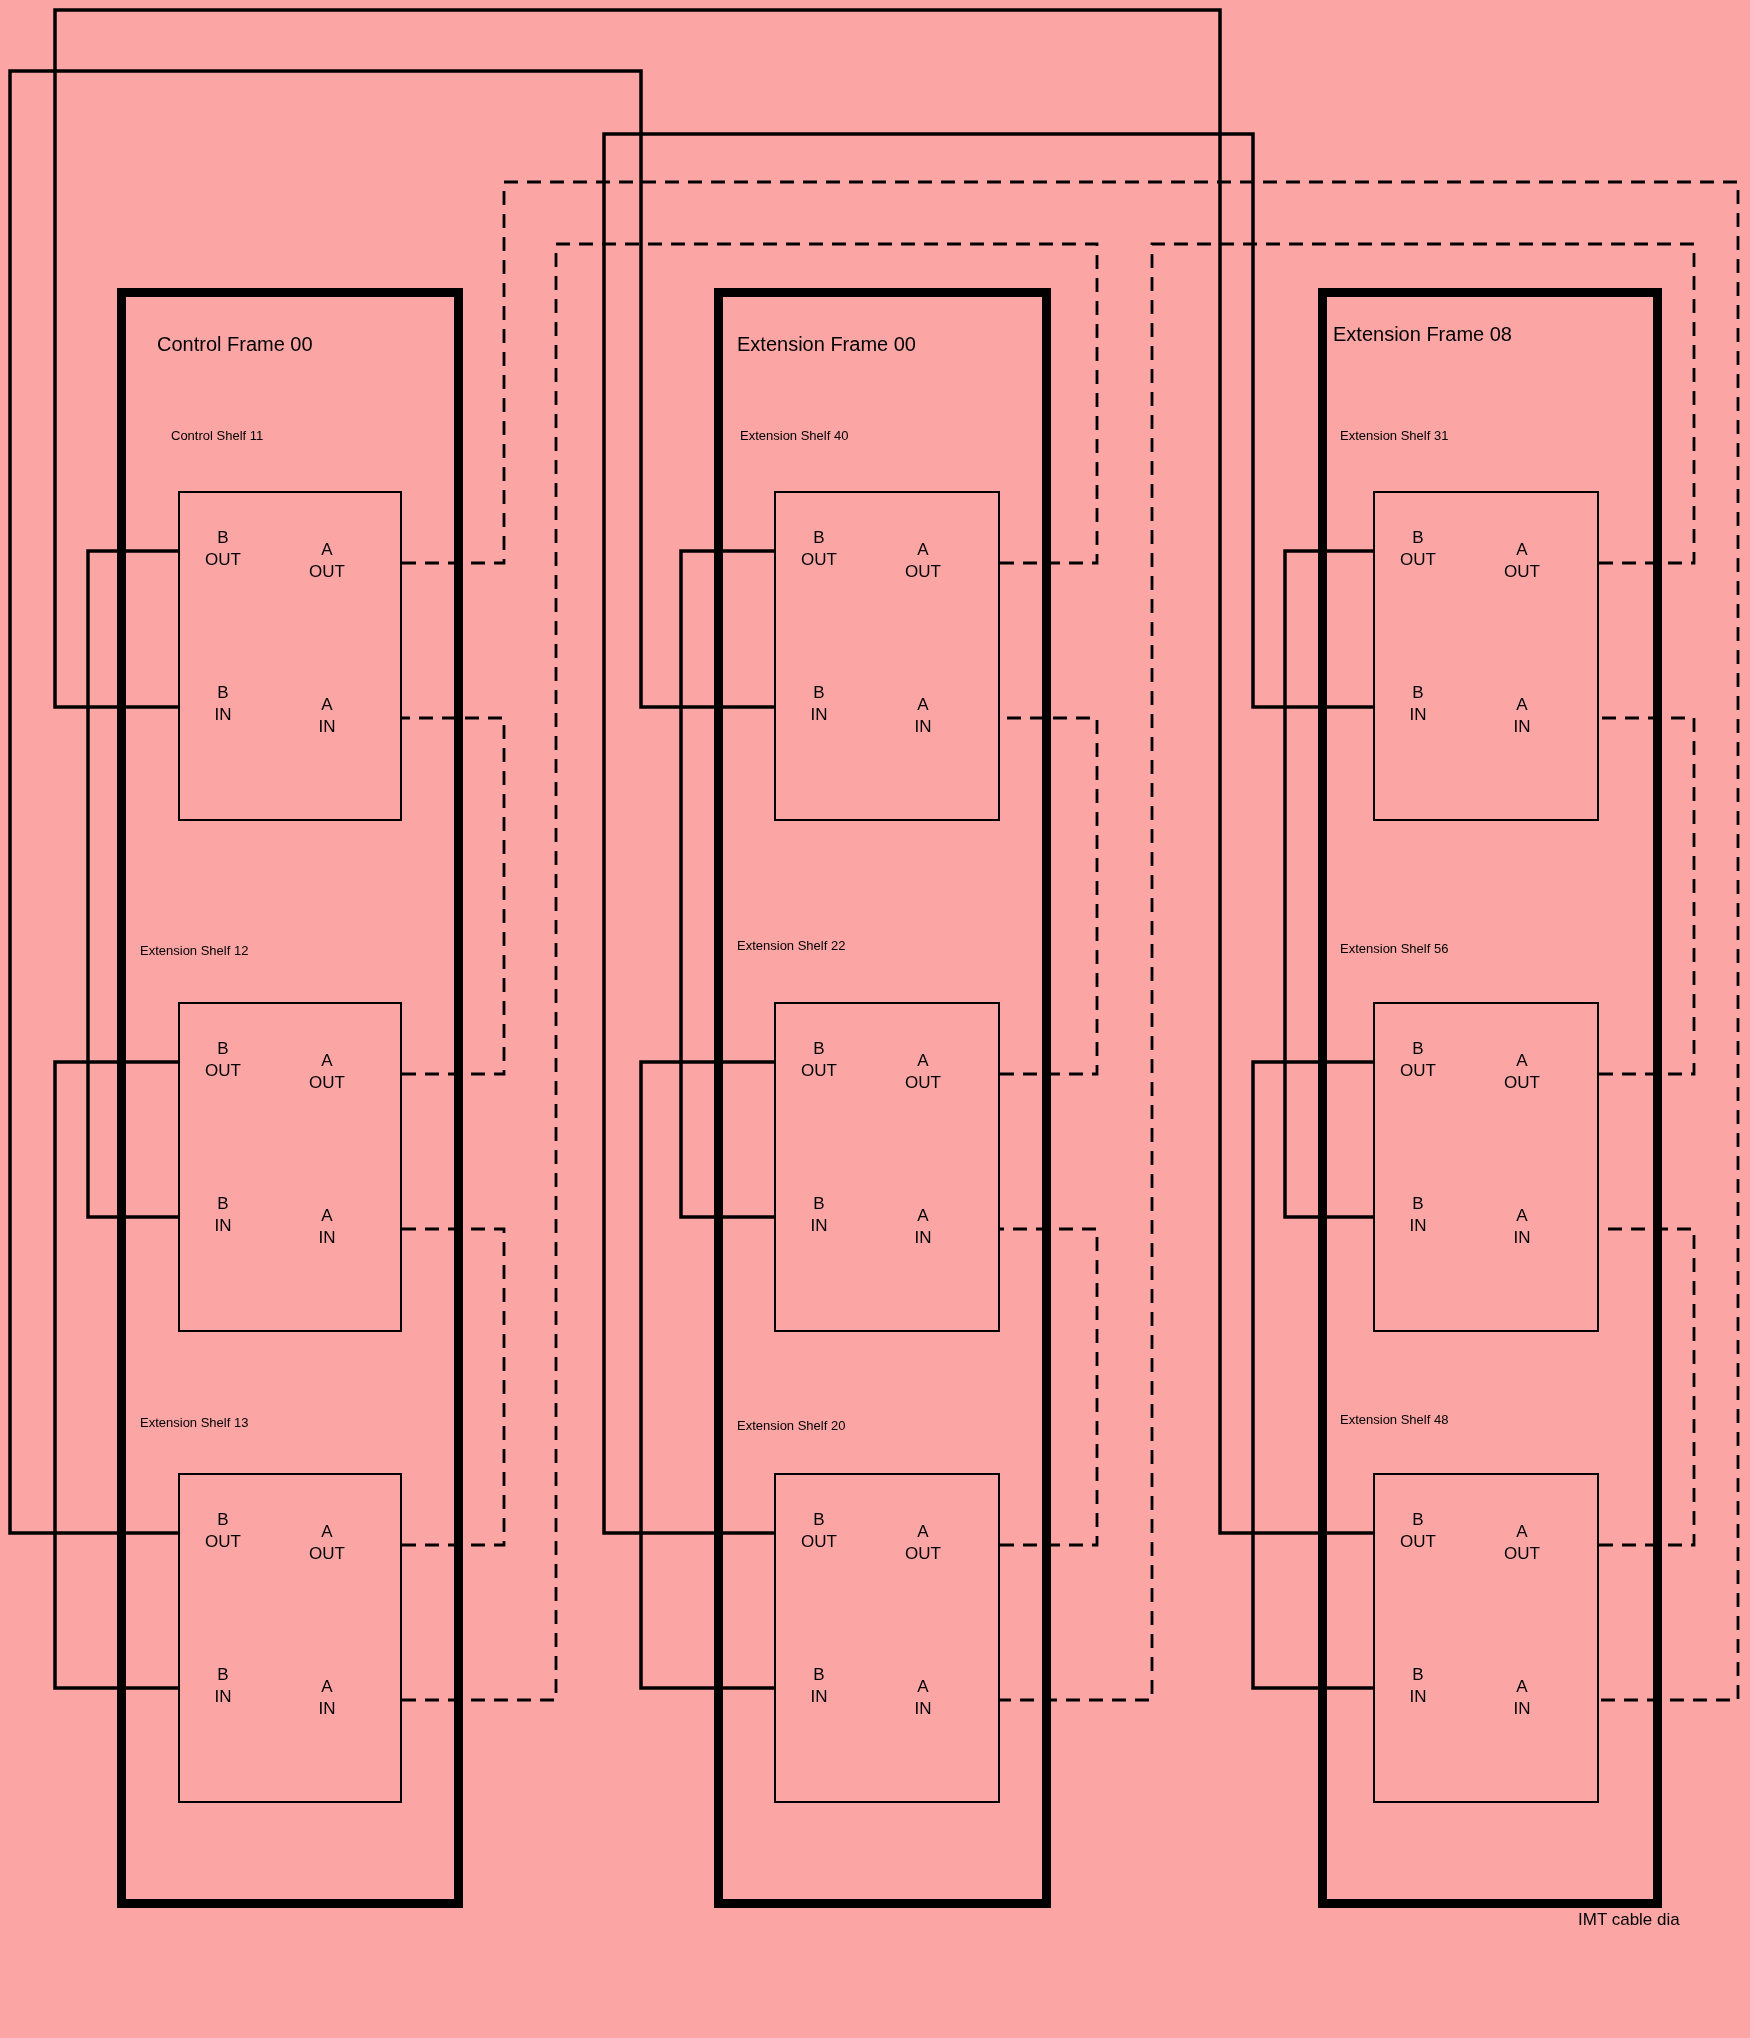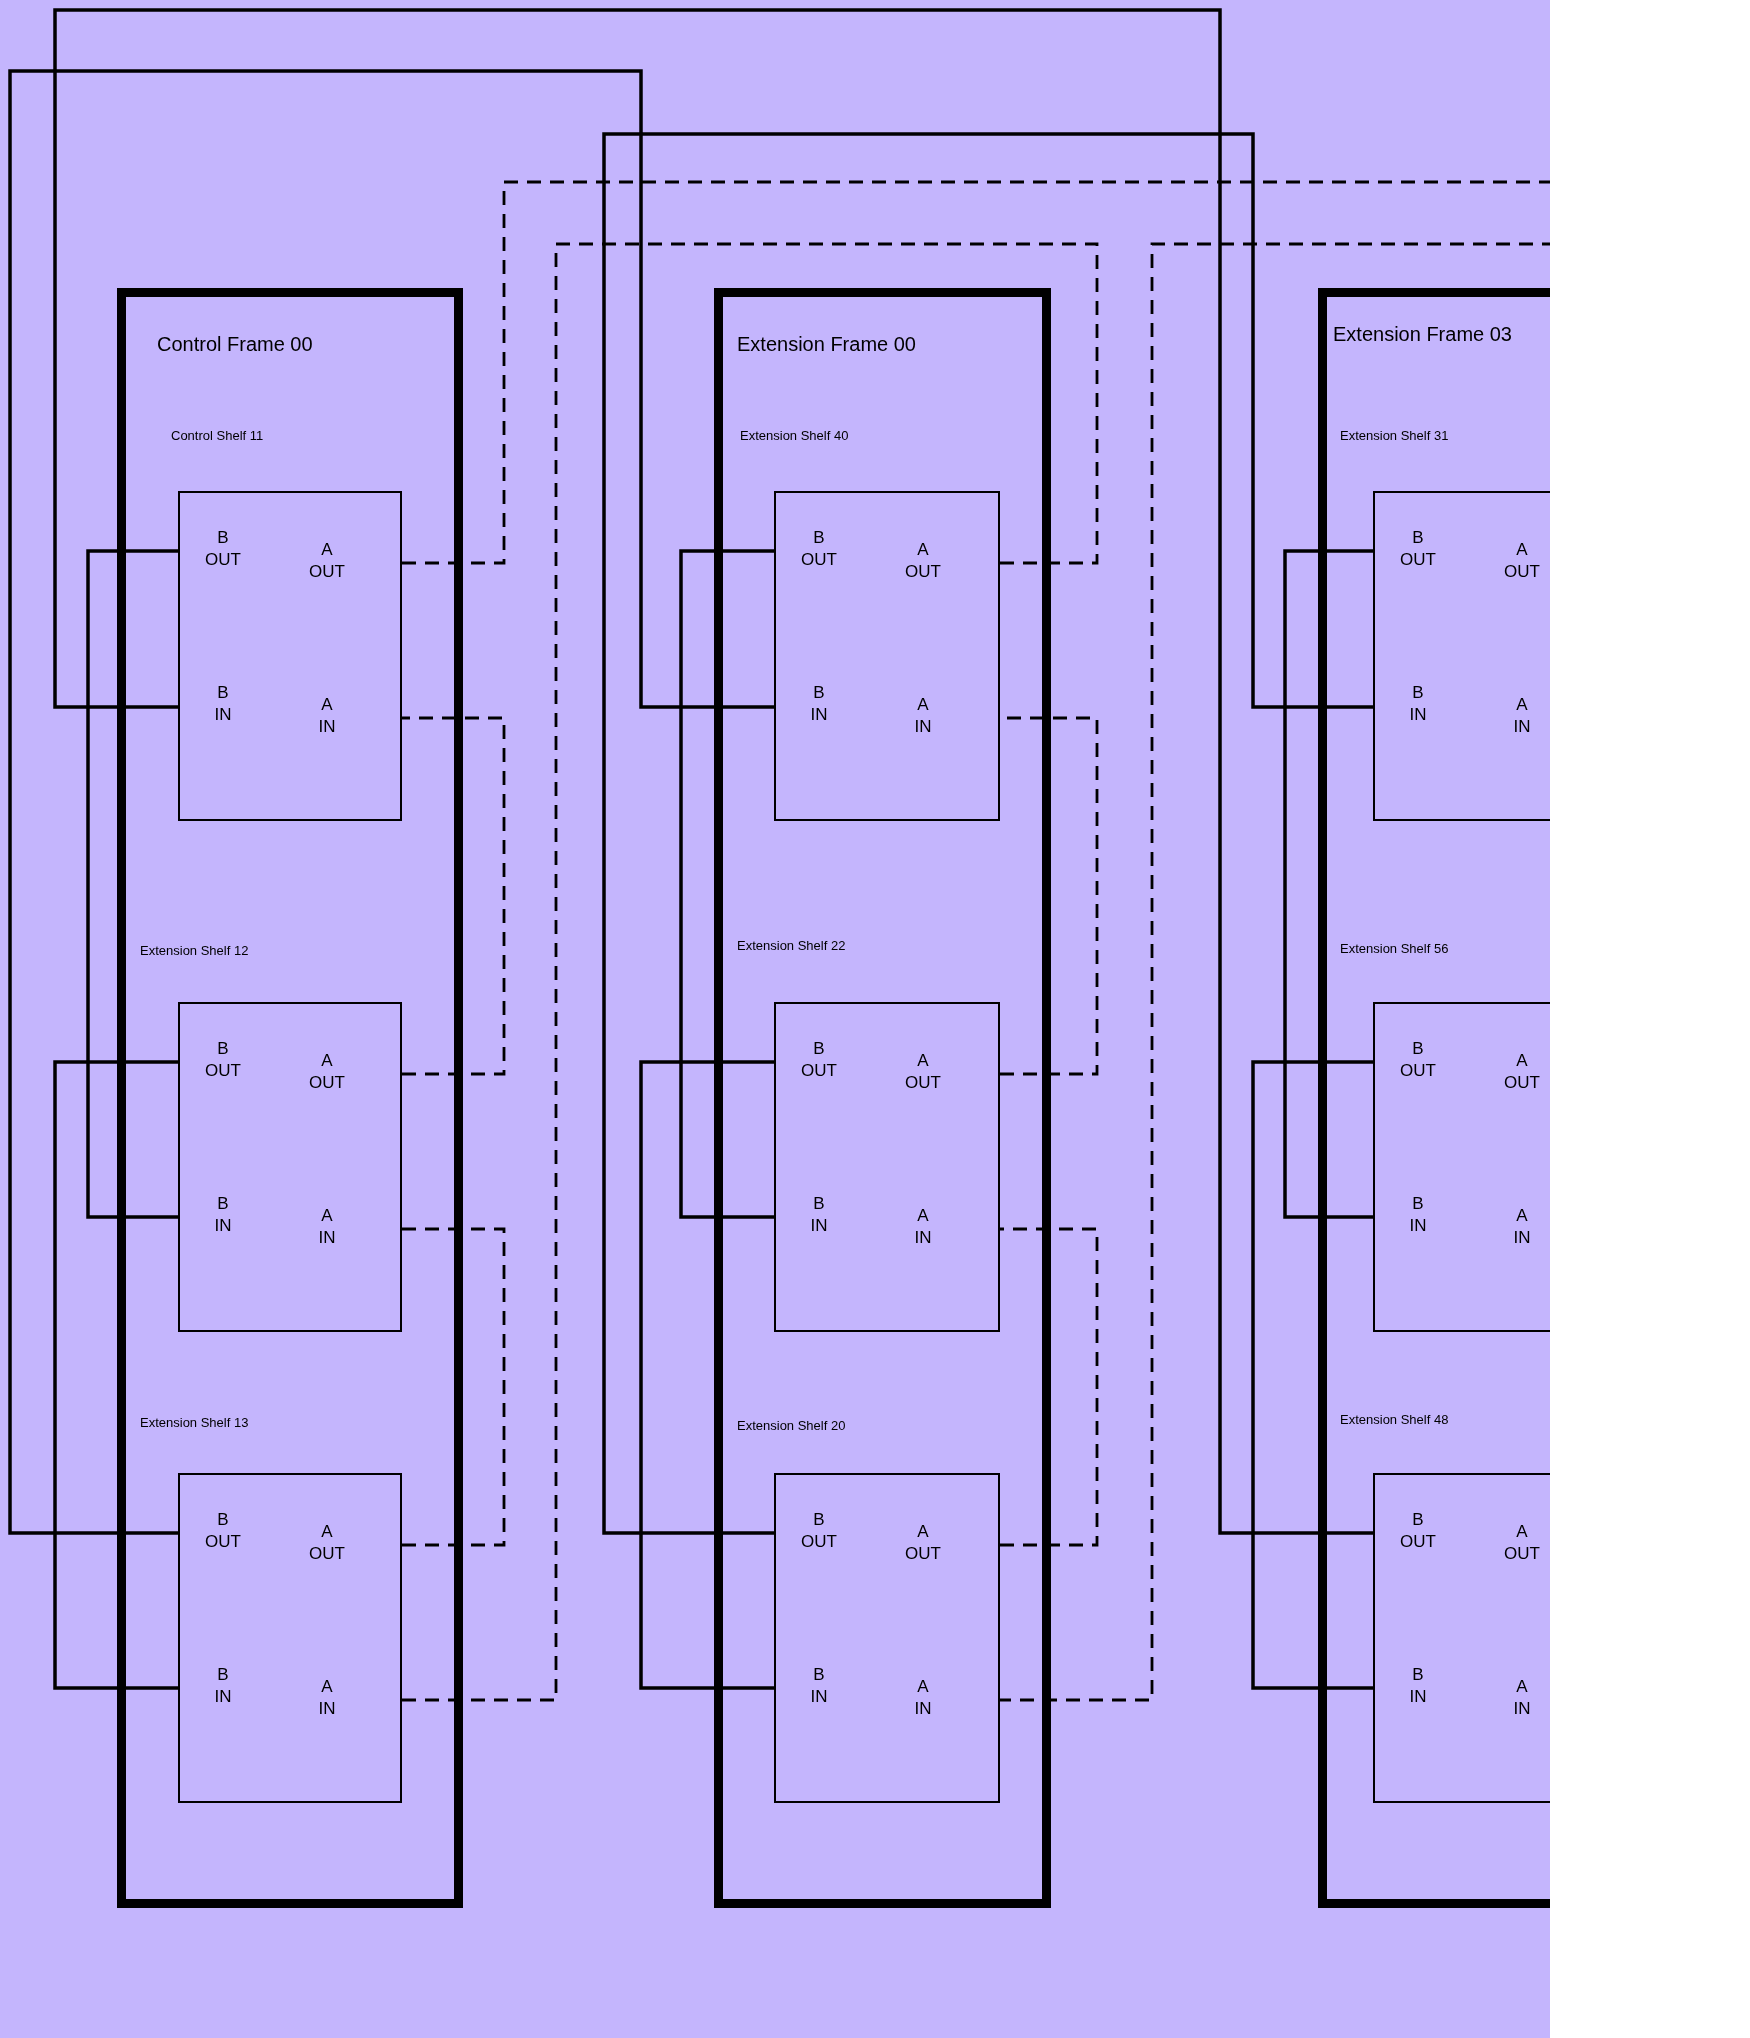--- a/index.html
+++ b/index.html
@@ -1,20 +1,20 @@
 <!DOCTYPE html>
 <html><head>
 <meta charset="utf-8">
 <style>
   html, body { margin: 0; padding: 0; background: #ffffff; }
   .canvas {
     position: relative;
-    width: 1550px;
+    width: 1750px;
     height: 2038px;
-    background: #c4b5fd;
+    background: #fca5a5;
     font-family: "Liberation Sans", sans-serif;
     color: #000;
     overflow: hidden;
   }
   .wires {
     position: absolute;
     left: 0; top: 0;
     width: 1750px; height: 2038px;
     pointer-events: none;
   }
@@ -88,21 +88,21 @@
       <polyline points="1599,1545 1694,1545 1694,1229 1599,1229"></polyline>
     </g>
   </svg>
 
   <div class="frame" style="left:117px;top:288px;width:346px;height:1620px"></div>
   <div class="frame" style="left:714px;top:288px;width:337px;height:1620px"></div>
   <div class="frame" style="left:1318px;top:288px;width:344px;height:1620px"></div>
 
   <div class="label frame-title" style="left:157px;top:333px">Control Frame 00</div>
   <div class="label frame-title" style="left:737px;top:333px">Extension Frame 00</div>
-  <div class="label frame-title" style="left:1333px;top:323px">Extension Frame 03</div>
+  <div class="label frame-title" style="left:1333px;top:323px">Extension Frame 08</div>
 
   <div class="label shelf-title" style="left:171px;top:428px">Control Shelf 11</div>
   <div class="label shelf-title" style="left:140px;top:943px">Extension Shelf 12</div>
   <div class="label shelf-title" style="left:140px;top:1415px">Extension Shelf 13</div>
   <div class="label shelf-title" style="left:740px;top:428px">Extension Shelf 40</div>
   <div class="label shelf-title" style="left:737px;top:938px">Extension Shelf 22</div>
   <div class="label shelf-title" style="left:737px;top:1418px">Extension Shelf 20</div>
   <div class="label shelf-title" style="left:1340px;top:428px">Extension Shelf 31</div>
   <div class="label shelf-title" style="left:1340px;top:941px">Extension Shelf 56</div>
   <div class="label shelf-title" style="left:1340px;top:1412px">Extension Shelf 48</div>

